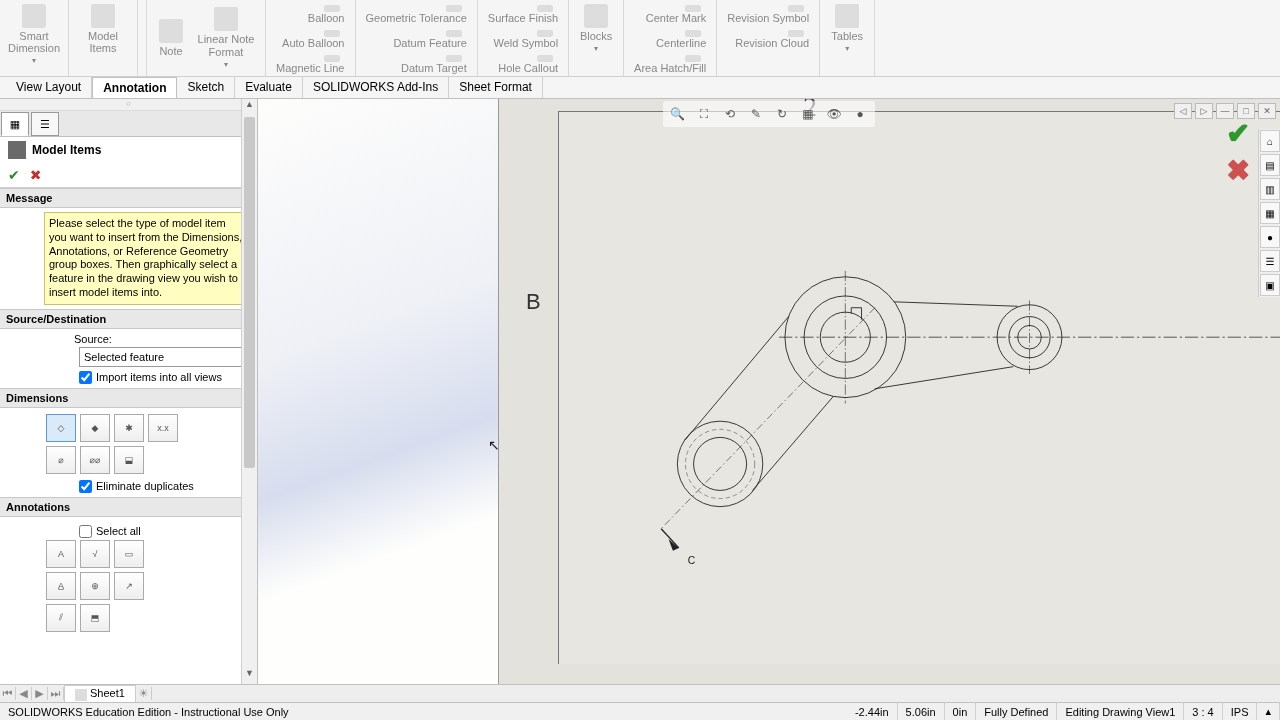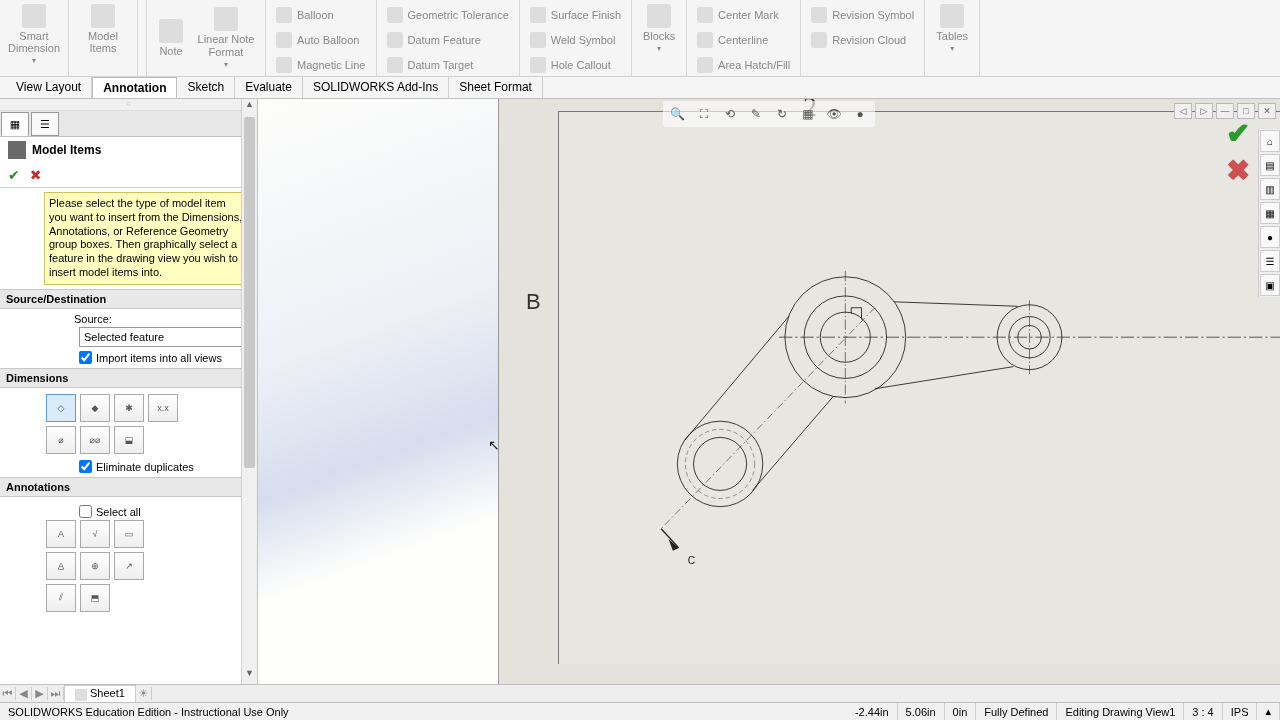--- a/index.html
+++ b/index.html
@@ -6,21 +6,21 @@
 body { width: 1280px; height: 720px; overflow: hidden; background: #fff; font-size: 11px; position: relative; }
 
 
 .ribbon { height: 77px; background: #f5f5f5; display: flex; border-bottom: 1px solid #d0d0d0; }
 .ribbon-group { display: flex; flex-direction: column; border-right: 1px solid #d8d8d8; padding: 2px 4px; }
 .rb-big { display: flex; flex-direction: column; align-items: center; justify-content: center; padding: 2px 6px; color: #888; cursor: default; width: 60px; }
 .rb-big .ico { width: 24px; height: 24px; background: #ddd; margin-bottom: 2px; border-radius: 2px; }
 .rb-big .lbl { text-align: center; line-height: 1.1; font-size: 11px; }
 .rb-big .chev { font-size: 8px; color: #888; margin-top: 2px; }
 .rb-small-col { display: flex; flex-direction: column; }
-.rb-small { display: flex; align-items: center; padding: 3px 6px; color: #888; cursor: default; height: 25px; }
+.rb-small { display: flex; align-items: flex-end; padding: 3px 6px; color: #888; cursor: default; height: 25px; flex-direction: column; }
 .rb-small .ico { width: 16px; height: 16px; background: #ddd; margin-right: 5px; border-radius: 2px; }
 
 
 .tabstrip { height: 22px; background: #f5f5f5; display: flex; border-bottom: 1px solid #c0c0c0; padding-left: 6px; }
 .tab { padding: 3px 10px; font-size: 12px; cursor: pointer; border-right: 1px solid #d0d0d0; }
 .tab.active { background: #fff; border-top: 1px solid #c0c0c0; border-left: 1px solid #c0c0c0; border-right: 1px solid #c0c0c0; font-weight: bold; }
 
 
 .main { display: flex; height: calc(100% - 77px - 22px - 18px - 18px); position: relative; }
 .panel { width: 258px; border-right: 1px solid #c0c0c0; background: #fff; display: flex; flex-direction: column; position: relative; }
@@ -34,21 +34,21 @@
 .ok-cancel { display: flex; gap: 10px; padding: 4px 8px; border-bottom: 1px solid #d0d0d0; }
 .ok-cancel .ok { color: #2a8a2a; font-size: 14px; }
 .ok-cancel .cancel { color: #c03030; font-size: 14px; }
 
 .panel-body { overflow-y: auto; flex: 1; }
 .section-head { background: #e8e8e8; padding: 3px 6px; font-weight: bold; border-top: 1px solid #c8c8c8; border-bottom: 1px solid #c8c8c8; display: flex; justify-content: space-between; align-items: center; cursor: pointer; }
 .section-body { padding: 4px 6px; margin-left: 38px; }
 .message-box { background: #fffec0; border: 1px solid #d0c060; padding: 4px; font-size: 11px; line-height: 1.25; }
 .label { font-size: 11px; margin-left: 30px; margin-bottom: 2px; }
 .select { width: 180px; margin-left: 35px; height: 20px; border: 1px solid #999; background: #fff; font-size: 11px; padding: 0 4px; display: flex; align-items: center; justify-content: space-between; }
-.checkbox-row { display: flex; align-items: flex-end; margin-top: 4px; margin-left: 35px; }
+.checkbox-row { display: flex; align-items: center; margin-top: 4px; margin-left: 35px; }
 .checkbox-row.indent0 { margin-left: 35px; }
 .checkbox-row input { margin-right: 4px; }
 .btn-grid { display: flex; flex-wrap: wrap; gap: 4px; padding: 2px; }
 .btn-grid .gb { width: 30px; height: 28px; border: 1px solid #aaa; background: linear-gradient(#fff,#eee); display: flex; align-items: center; justify-content: center; font-size: 9px; color: #555; }
 .btn-grid .gb.sel { border: 1px solid #5a9ad6; background: #dbeaf8; }
 
 .scrollbar { width: 16px; background: #f0f0f0; border-left: 1px solid #d0d0d0; position: absolute; right: 0; top: 0; bottom: 0; }
 .scrollbar .thumb { position: absolute; top: 18px; left: 2px; right: 2px; height: 60%; background: #c8c8c8; border-radius: 2px; }
 .scrollbar .arr { position: absolute; left: 0; right: 0; height: 16px; text-align: center; font-size: 9px; color: #666; }
 .scrollbar .arr.up { top: 0; }
@@ -232,20 +232,24 @@
     <div class="panel-title-row">
       <div class="ico"></div>
       <div class="panel-title">Model Items</div>
       <div class="panel-help">?</div>
     </div>
     <div class="ok-cancel">
       <div class="ok">✔</div>
       <div class="cancel">✖</div>
     </div>
     <div class="panel-body">
+      <div class="section-head">
+          <span>Message</span>
+          <span class="chev-up"></span>
+        </div>
       <div class="section-body">
         <div class="message-box">Please select the type of model item you want to insert from the Dimensions, Annotations, or Reference Geometry group boxes. Then graphically select a feature in the drawing view you wish to insert model items into.</div>
       </div>
       <div class="section-head">
           <span>Source/Destination</span>
           <span class="chev-up"></span>
         </div>
       <div class="section-body">
         <div class="label">Source:</div>
         <div class="select">

